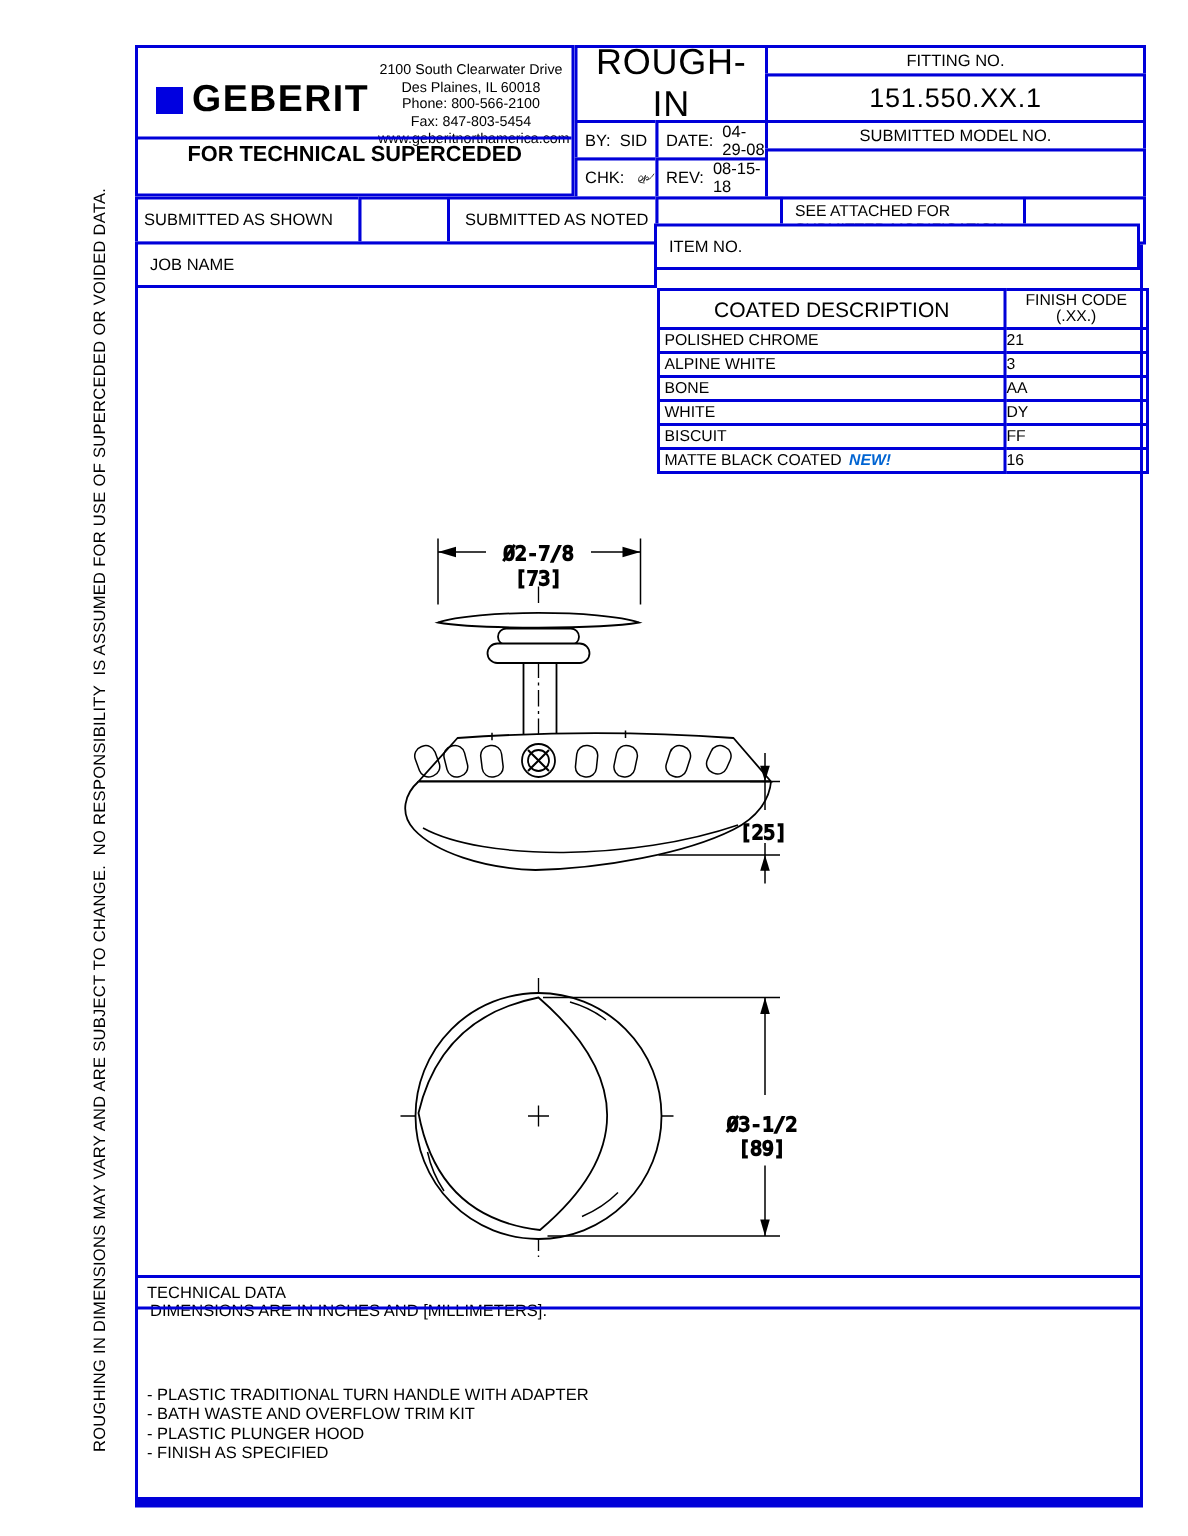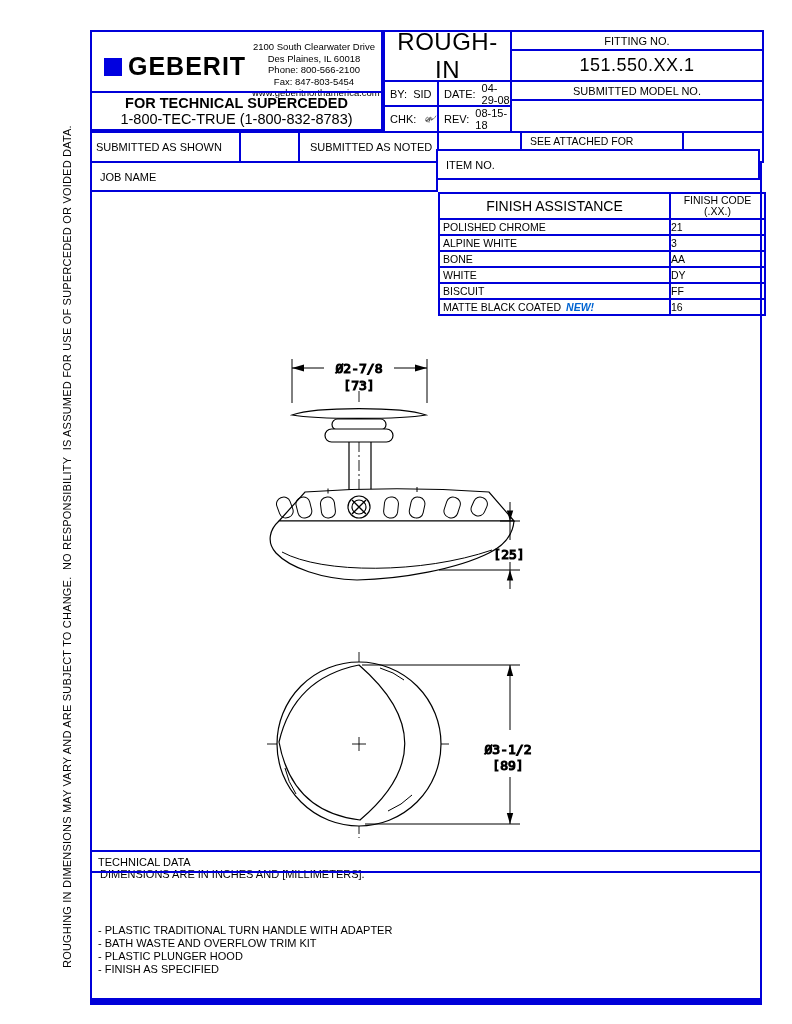--- a/index.html
+++ b/index.html
@@ -66,21 +66,20 @@
       <div class="addr">
         <div>2100 South Clearwater Drive</div>
         <div>Des Plaines, IL 60018</div>
         <div>Phone: 800-566-2100</div>
         <div>Fax: 847-803-5454</div>
         <div>www.geberitnorthamerica.com</div>
       </div>
     </div>
     <div class="assist">
       <div class="t1">FOR TECHNICAL SUPERCEDED</div>
-      <div class="t2">1-800-TEC-TRUE (1-800-832-8783)</div>
     </div>
   </div>
 
   <div class="bx ctr roughin" style="left:291px; top:-2px; width:129px; height:52px;">ROUGH-IN</div>
 
   <div class="bx kv" style="left:291px; top:48px; width:56px; height:27px;">
     <span>BY:</span>
       <span>SID</span>
   </div>
   <div class="bx kv" style="left:345px; top:48px; width:75px; height:27px;">
@@ -112,21 +111,21 @@
     <span>SUBMITTED MODIFICATION</span>
   </div>
   <div class="bx" style="left:590px; top:99px; width:82px; height:32px;"></div>
 
   <div class="bx lft small-lab" style="left:-2px; top:129px; width:348px; height:31px; padding-left:8px;">JOB NAME</div>
   <div class="bx lft small-lab" style="left:344px; top:117px; width:324px; height:31px; padding-left:8px;">ITEM NO.</div>
 
   <table class="finish">
     <tbody>
         <tr>
-      <th class="fd">FINISH ASSISTANCE</th>
+      <th class="fd">COATED DESCRIPTION</th>
       <th class="fc">
         <div>FINISH CODE</div>
         <div>(.XX.)</div>
       </th>
     </tr>
     <tr>
       <td class="desc">POLISHED CHROME</td>
       <td class="code">21</td>
     </tr>
     <tr>

